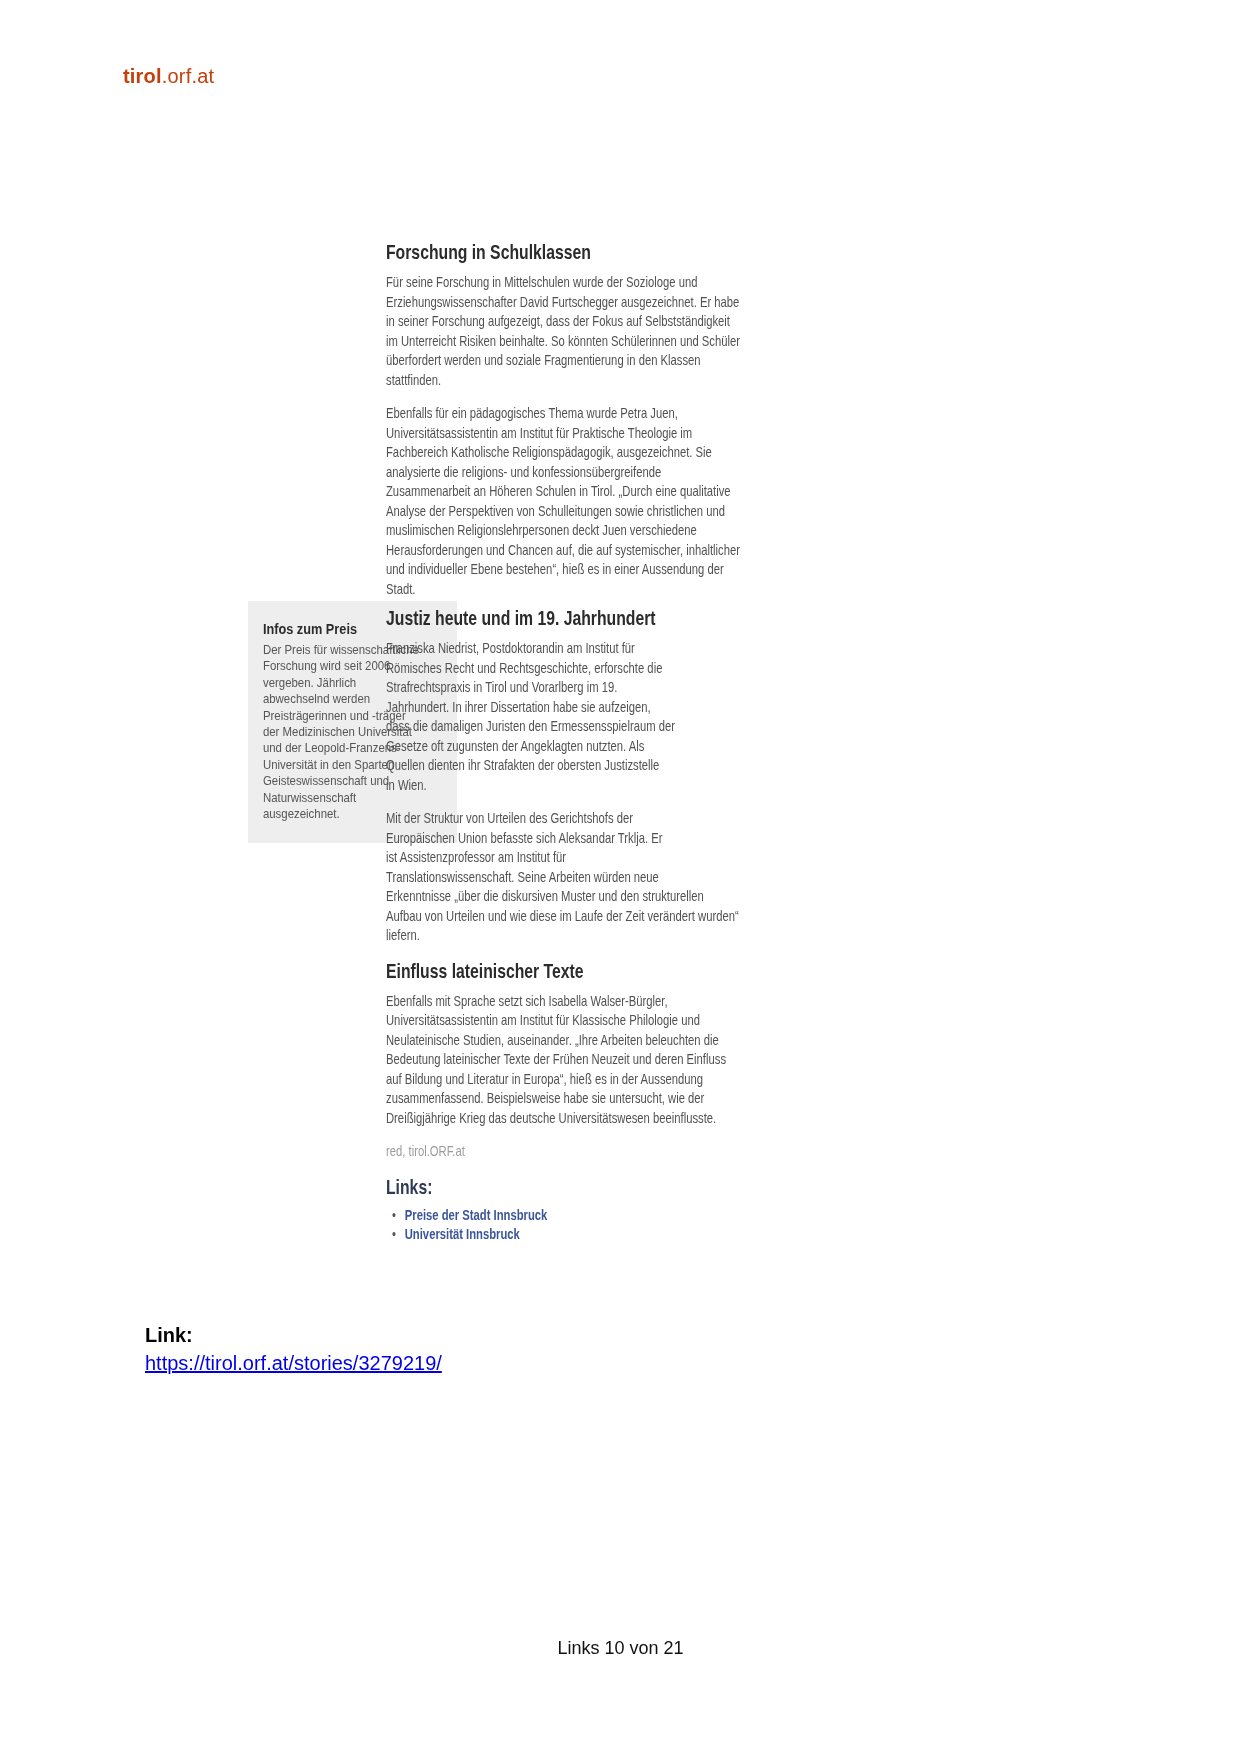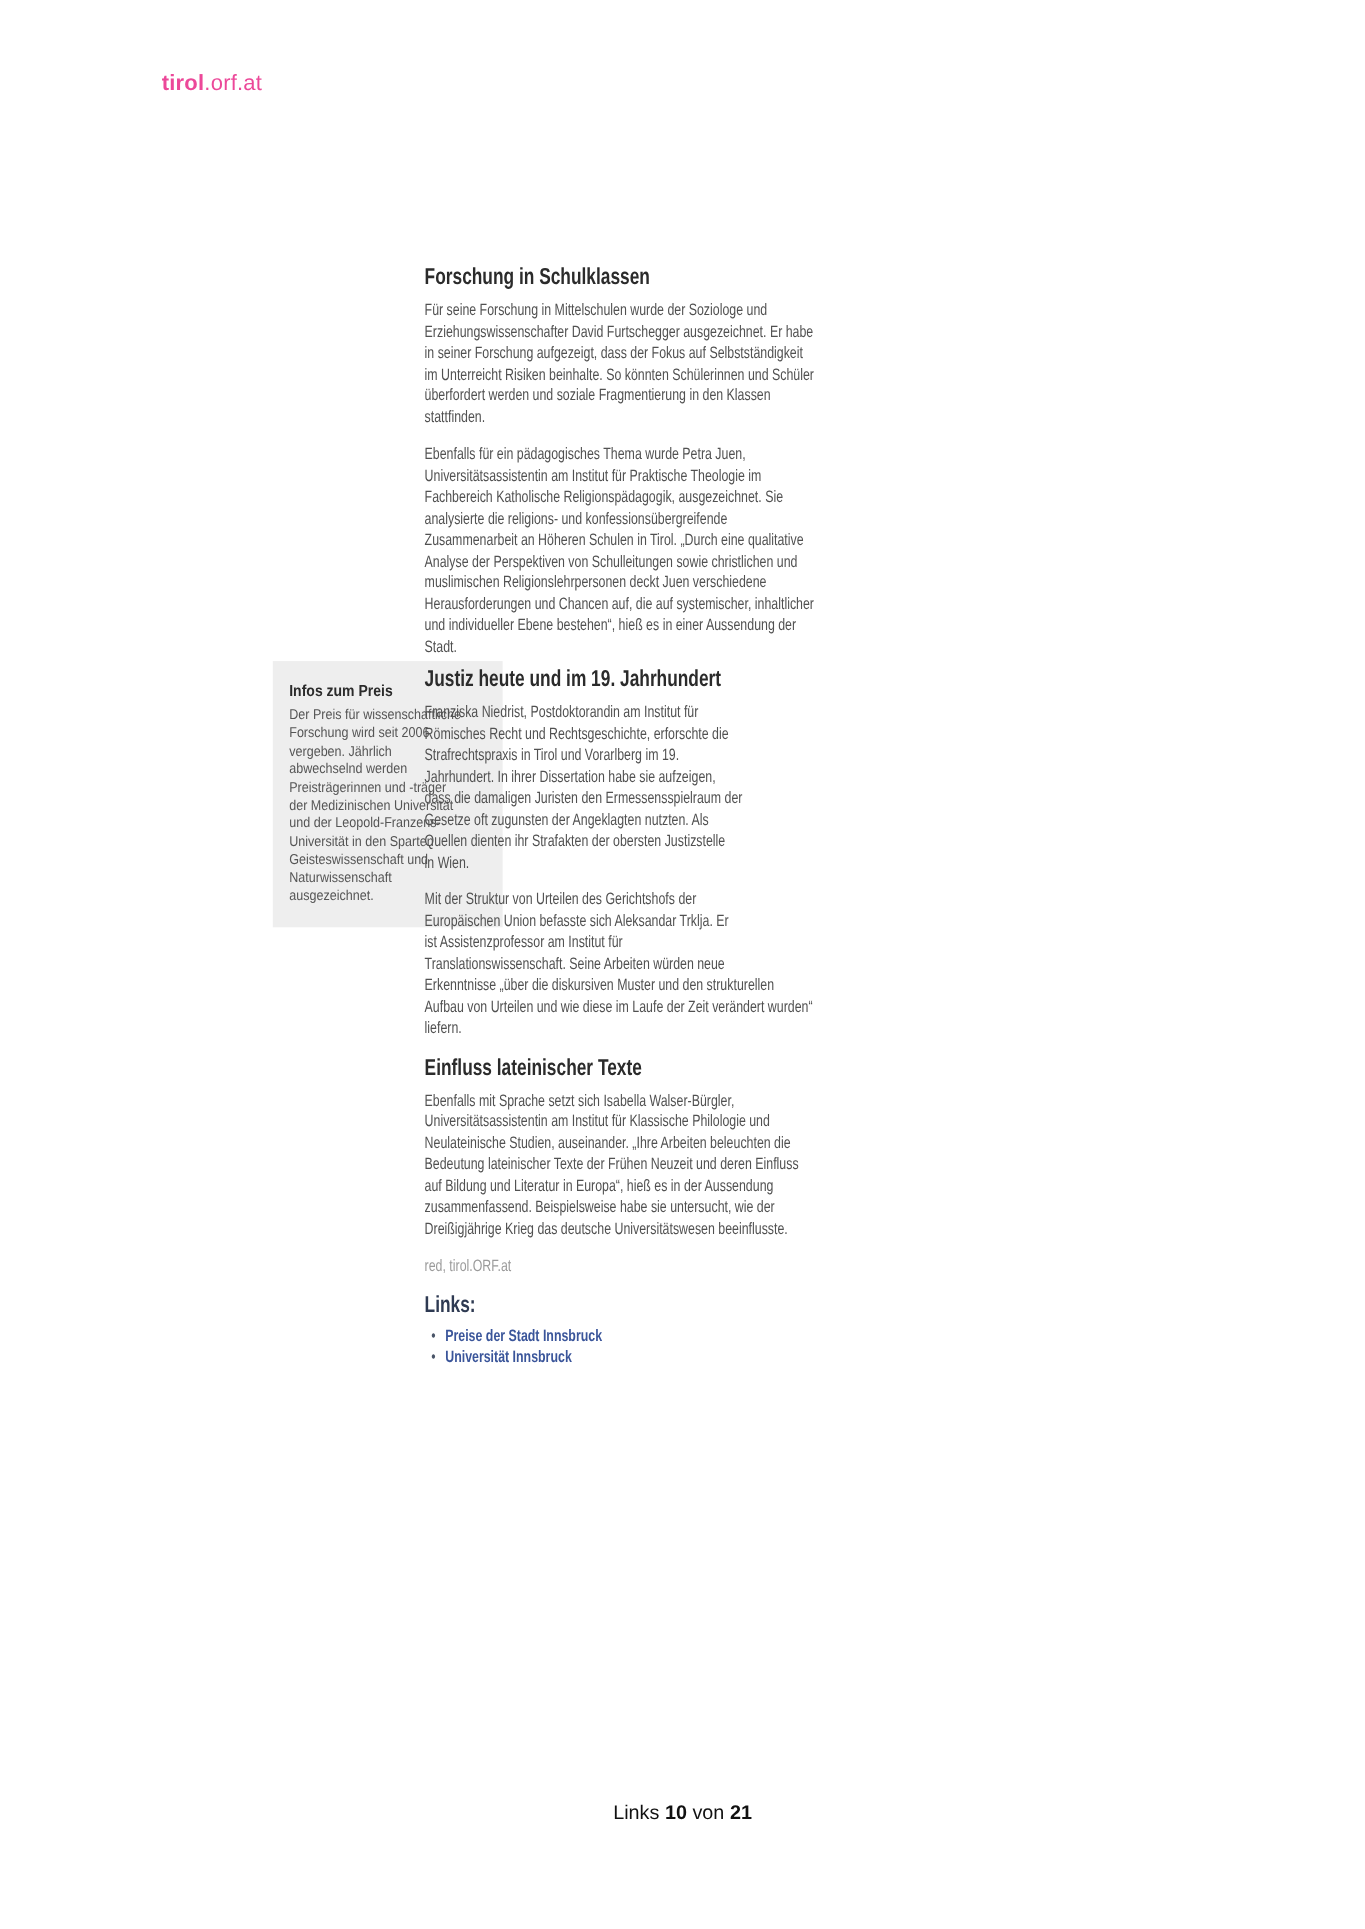--- a/index.html
+++ b/index.html
@@ -5,30 +5,30 @@
   html,body{margin:0;padding:0;background:#fff;}
   .page{
     position:relative;
     width:1241px;height:1754px;
     background:#ffffff;
     font-family:"Liberation Sans", sans-serif;
     overflow:hidden;
   }
   
   .site-header{
-    position:absolute;left:147px;top:64px;
-    font-size:20px;line-height:24px;color:#ec4899;
+    position:absolute;left:123px;top:64px;
+    font-size:20px;line-height:24px;color:#c2410c;
     letter-spacing:0.2px;
   }
   .site-header .brand-bold{font-weight:bold;}
   .footer{
     position:absolute;left:0;top:1638px;width:100%;
     text-align:center;font-size:18px;color:#111;
   }
-  .footer b{font-weight:bold;}
+  .footer b{font-weight:normal;}
   .link-block{
     position:absolute;left:145px;top:1322px;
     font-size:20px;line-height:26px;color:#000;
   }
   .link-block .label{font-weight:bold;display:block;}
   .link-block .url{
     color:#0000e8;text-decoration:underline;cursor:pointer;display:block;margin-top:2px;
   }
   
   .article{
@@ -145,16 +145,20 @@
     <p class="byline">red, tirol.ORF.at</p>
 
     <h2 class="links-title">Links:</h2>
     <ul class="links-list">
       <li><span class="bullet">•</span><span>Preise der Stadt Innsbruck</span></li>
       <li><span class="bullet">•</span><span>Universität Innsbruck</span></li>
     </ul>
 
   </div>
 
+  <div class="link-block">
+    <span class="label">Link:</span>
+    <span class="url">https://tirol.orf.at/stories/3279219/</span>
+  </div>
 
   <div class="footer"><span>Links</span>&nbsp;<b>10</b>&nbsp;<span>von</span>&nbsp;<b>21</b></div>
 
 </div>
 
 </body></html>

